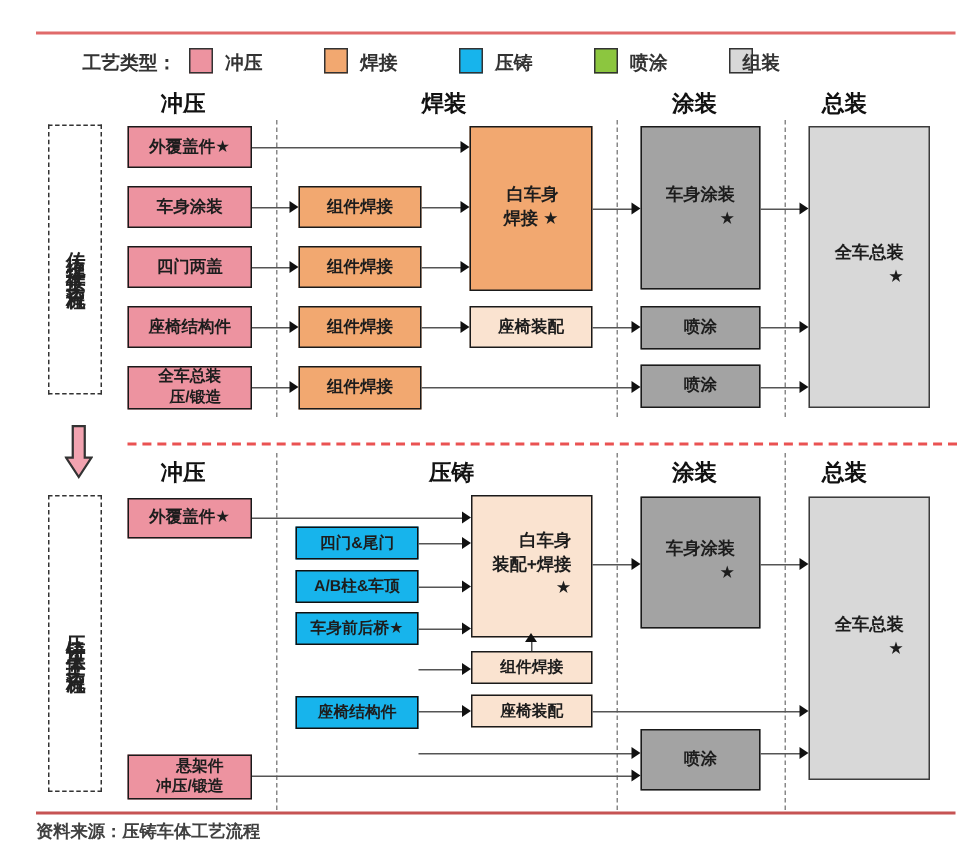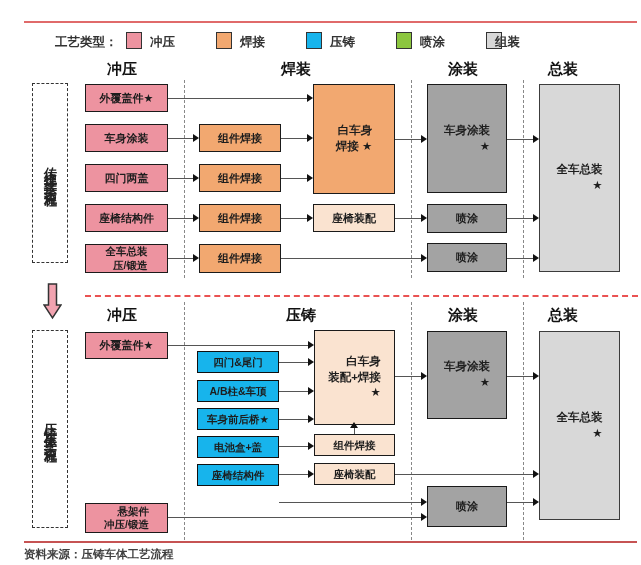--- a/index.html
+++ b/index.html
@@ -138,21 +138,20 @@
     <span>压铸车体工艺流程</span>
   </div>
 
   <div class="box pink" style="left:85px;top:332px;width:83px;height:27px;font-size:11px">外覆盖件★</div>
   <div class="box pink" style="left:85px;top:503px;width:83px;height:30px;font-size:10.5px;line-height:1.25">悬架件
 冲压/锻造</div>
 
   <div class="box blue" style="left:197px;top:351px;width:82px;height:22px;font-size:10.5px">四门&amp;尾门</div>
   <div class="box blue" style="left:197px;top:380px;width:82px;height:22px;font-size:10.5px">A/B柱&amp;车顶</div>
   <div class="box blue" style="left:197px;top:408px;width:82px;height:22px;font-size:10.5px">车身前后桥★</div>
-  <div class="box blue" style="left:197px;top:436px;width:82px;height:22px;font-size:10.5px">电池盒+盖</div>
   <div class="box blue" style="left:197px;top:464px;width:82px;height:22px;font-size:10.5px">座椅结构件</div>
 
   <div class="box peach" style="left:314px;top:330px;width:81px;height:95px;font-size:11.5px">白车身
 装配+焊接
 ★</div>
   <div class="box peach" style="left:314px;top:434px;width:81px;height:22px;font-size:10.5px">组件焊接</div>
   <div class="box peach" style="left:314px;top:463px;width:81px;height:22px;font-size:10.5px">座椅装配</div>
 
   <div class="box green" style="left:427px;top:331px;width:80px;height:88px;font-size:11.5px">车身涂装
 ★</div>

